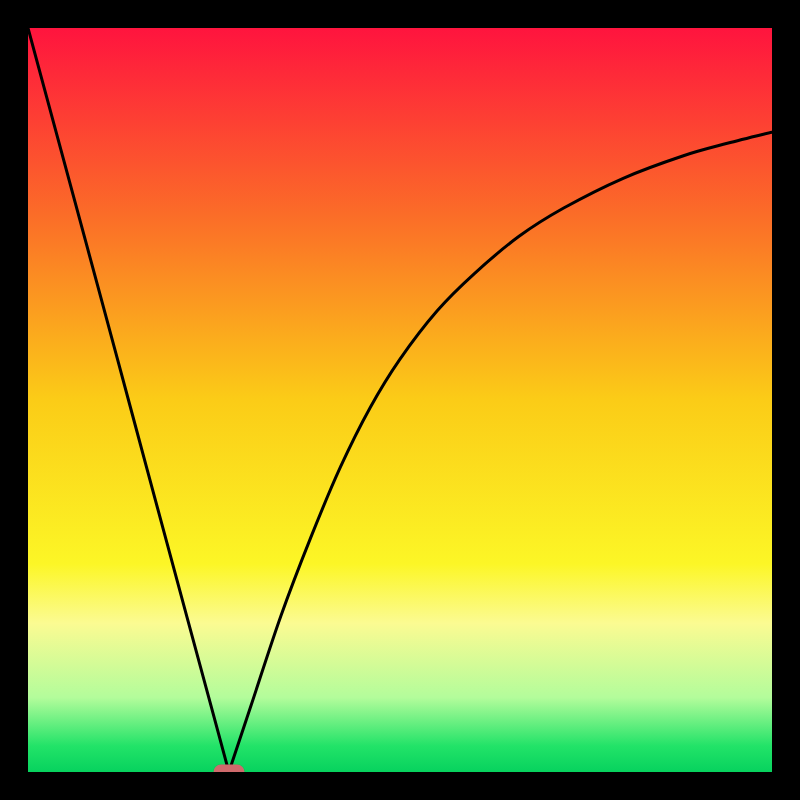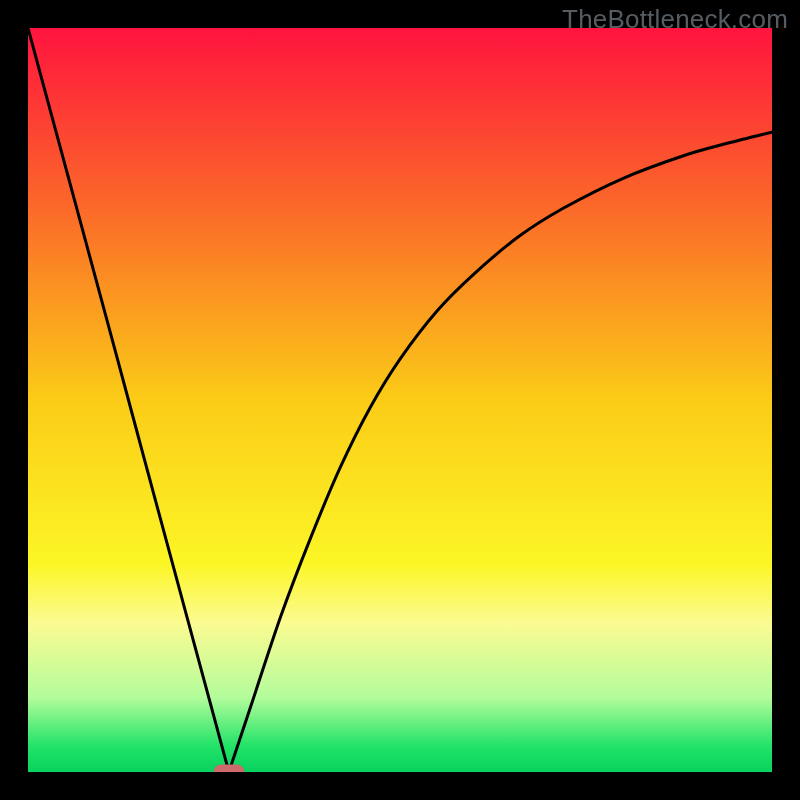--- a/index.html
+++ b/index.html
@@ -67,14 +67,13 @@
             <stop offset="100.00%" stop-color="#07d25e"></stop>
           </linearGradient>
       </defs>
       <rect id="bg-rect" x="0" y="0" width="744" height="744" fill="url(#bg-grad)"></rect>
       <path id="series-left" fill="none" stroke="#000" stroke-width="3" stroke-linecap="round" stroke-linejoin="round" d="M 0 0 C 4.96 18.351999999999993, 19.840000000000003 73.40799999999999, 29.76 110.11199999999997 C 39.68 146.81599999999995, 49.6 183.51999999999992, 59.52 220.22399999999993 C 69.44 256.92799999999994, 79.36 293.5079999999999, 89.28 330.33599999999996 C 99.2 367.164, 109.12 404.36400000000003, 119.04 441.192 C 128.96 478.02, 138.88000000000002 514.6, 148.8 551.304 C 158.72 588.0079999999999, 169.88 629.3, 178.56 661.4159999999999 C 187.24 693.5319999999999, 197.16000000000003 730.236, 200.88000000000002 744"></path>
       <path id="series-right" fill="none" stroke="#000" stroke-width="3" stroke-linecap="round" stroke-linejoin="round" d="M 200.88000000000002 744 C 204.60000000000002 732.84, 214.51999999999998 703.0799999999999, 223.2 677.04 C 231.88 651, 243.04 615.66, 252.96 587.76 C 262.88 559.86, 272.8 534.4399999999999, 282.72 509.64 C 292.64000000000004 484.84, 302.55999999999995 460.66, 312.47999999999996 438.96000000000004 C 322.4 417.26000000000005, 332.32 397.42, 342.24 379.44 C 352.16 361.46, 360.84 347.2, 372 331.08 C 383.16 314.96, 396.80000000000007 296.98, 409.20000000000005 282.72 C 421.6 268.46000000000004, 432.76 257.91999999999996, 446.4 245.51999999999998 C 460.03999999999996 233.11999999999998, 476.16 219.23200000000006, 491.04 208.32000000000005 C 505.92 197.40800000000004, 518.3199999999999 189.72, 535.68 180.048 C 553.04 170.376, 575.36 158.968, 595.2 150.288 C 615.0400000000001 141.60800000000003, 637.36 133.79600000000008, 654.72 127.96800000000007 C 672.08 122.14000000000009, 684.48 119.28800000000007, 699.36 115.32000000000005 C 714.24 111.35200000000003, 736.56 106.01999999999998, 744 104.15999999999997"></path>
     </svg>
     <div id="min-marker" class="marker" style="left: 200.88px; top: 744px; background: rgb(207, 106, 108);"></div>
   </div>
 
-  <div class="watermark">TheBottleneck.com</div>
 </div>
 
 </body></html>

